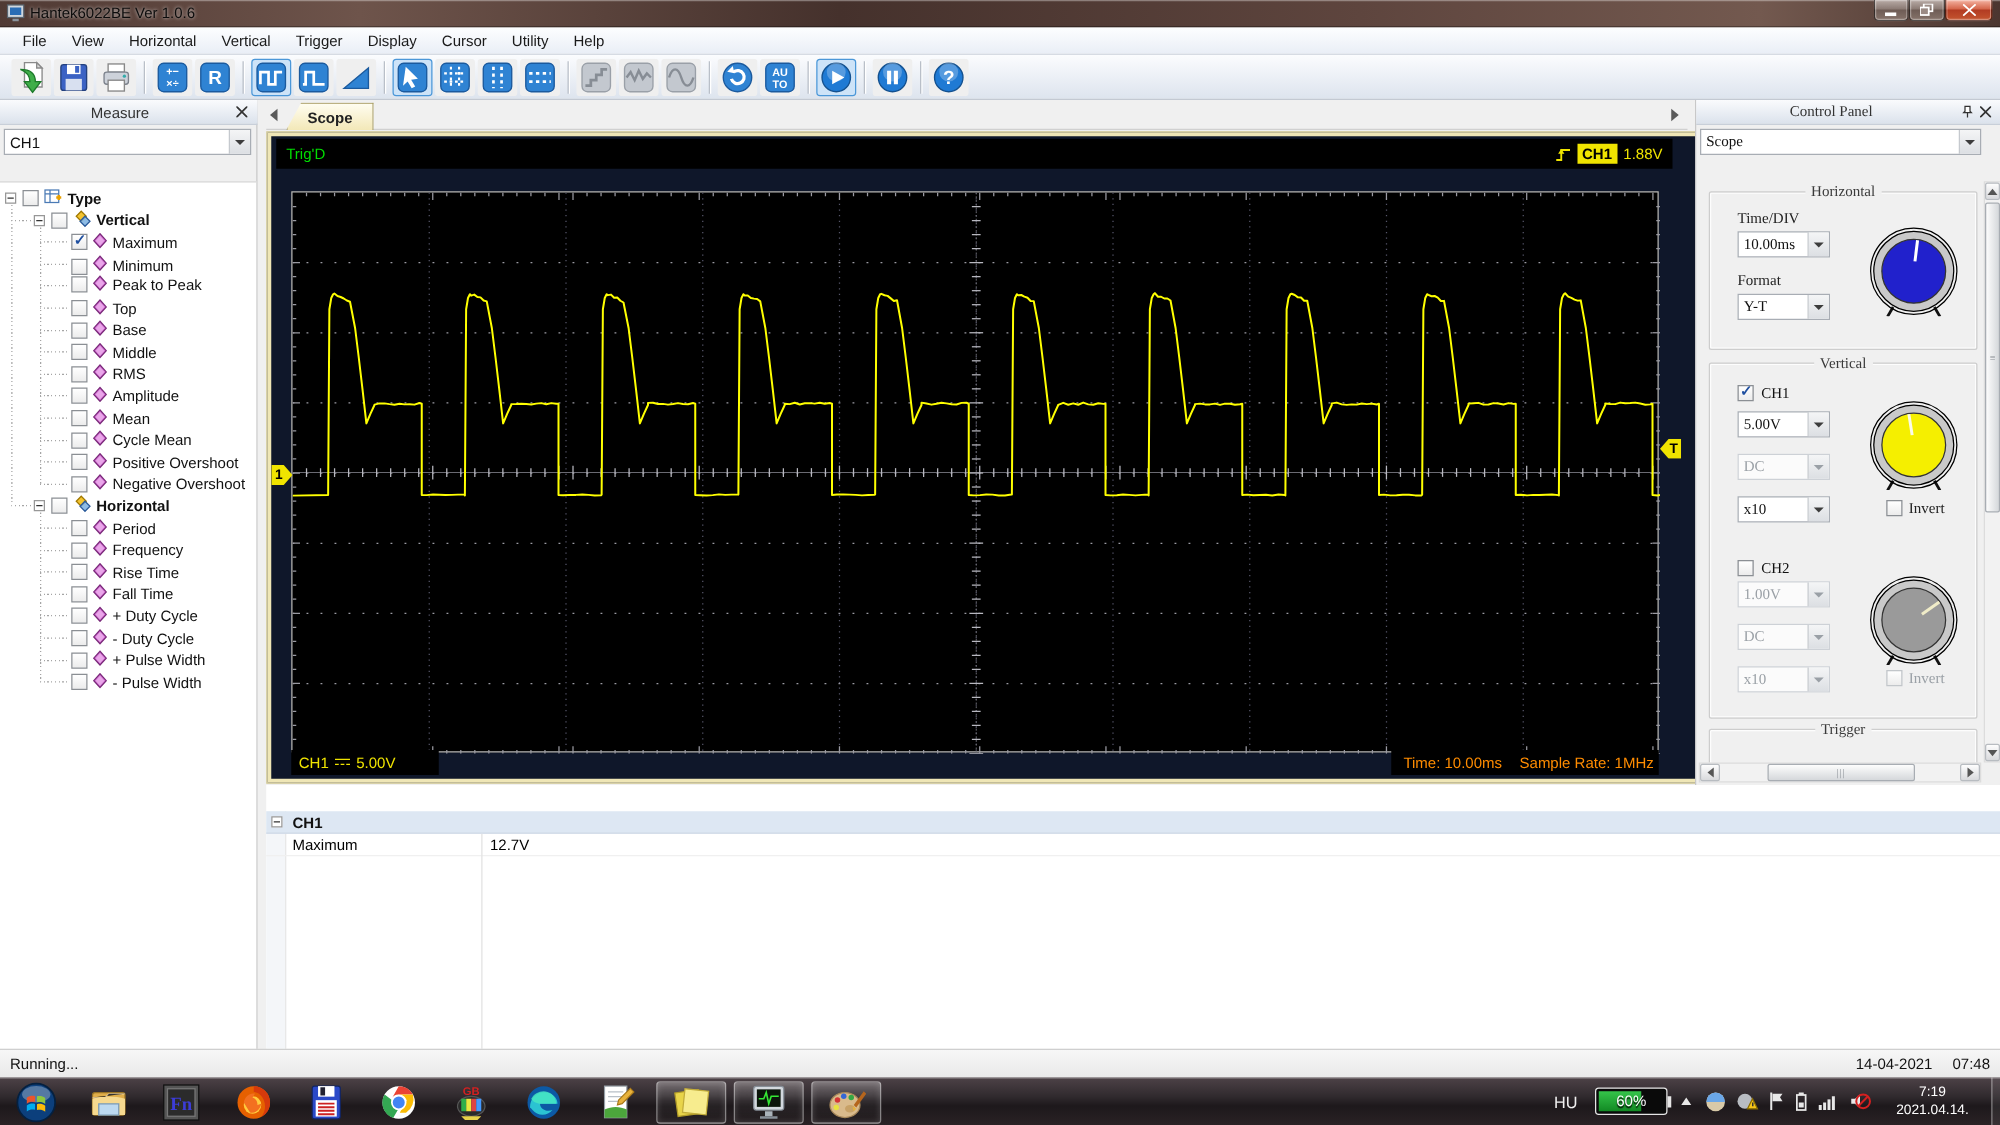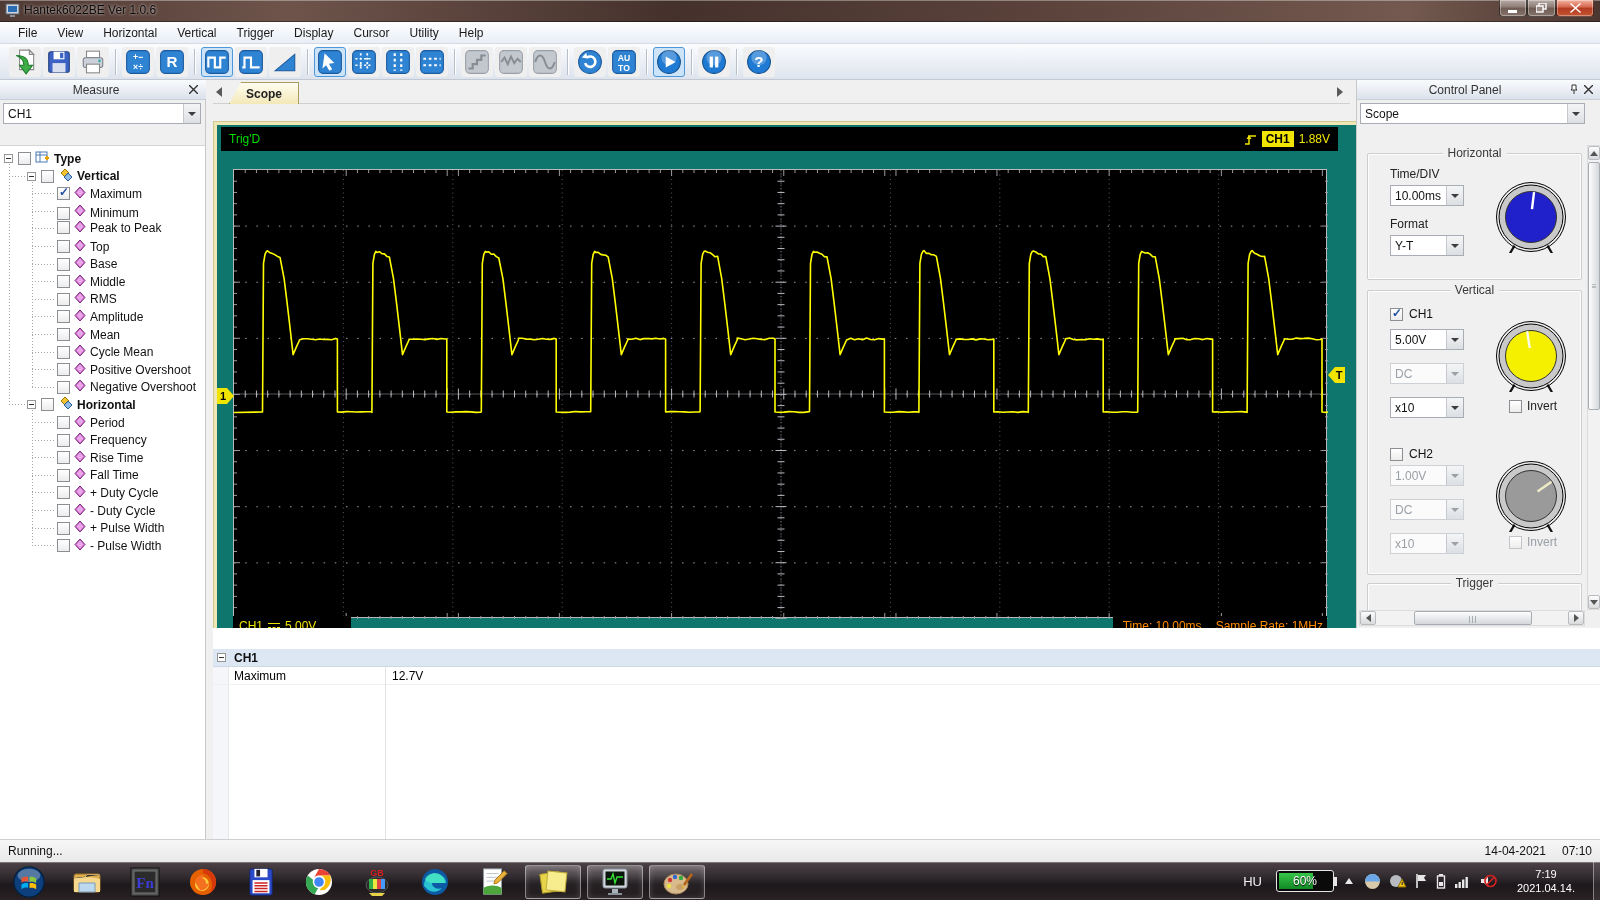--- a/index.html
+++ b/index.html
@@ -59,41 +59,41 @@
   
   #center-bg { left:213px; top:80px; width:1137px; height:548px; background:#f0f0f0; }
   #tabbar { left:213px; top:80px; width:1137px; height:24px; border-bottom:1px solid #d0d0d0; }
   #tab-scope { position:absolute; left:16px; top:2px; width:70px; height:22px;
     background:linear-gradient(#fffdf0,#f3e8b8); border:1px solid #a89c5e; border-bottom:none;
     clip-path:polygon(12px 0, 100% 0, 100% 100%, 0 100%); display:flex; align-items:center; justify-content:center; font-weight:bold; color:#222; }
   .tab-arrow { position:absolute; top:7px; width:0; height:0; }
   #tab-arrow-l { left:3px; border-top:5px solid transparent; border-bottom:5px solid transparent; border-right:6px solid #5a5a5a; }
   #tab-arrow-r { left:1124px; border-top:5px solid transparent; border-bottom:5px solid transparent; border-left:6px solid #5a5a5a; }
 
-  #scope-widget { left:214px; top:122px; width:1278px; height:520px; background:#0f766e; border:3px solid #efe6b6; outline:1px solid #cfc690; }
+  #scope-widget { left:214px; top:106px; width:1278px; height:520px; background:#0f172a; border:3px solid #efe6b6; outline:1px solid #cfc690; }
   #info-top { position:absolute; left:4px; top:2px; width:1117px; height:24px; background:#000; display:flex; align-items:center; }
   #trigd { color:#00dd00; margin-left:8px; }
   #trig-readout { margin-left:auto; margin-right:8px; display:flex; align-items:center; gap:5px; }
   #ch1-badge { background:#f0e400; color:#000; font-weight:bold; padding:1px 4px; }
   #trig-level { color:#f0e400; }
   #scope-screen { position:absolute; left:16px; top:44px; width:1094px; height:449px; background:#000; border:1px solid #b9b9b9; }
   #scope-screen svg { position:absolute; left:0; top:0; }
   .marker { position:absolute; width:17px; height:16px; color:#000; font-weight:bold; font-size:11px; display:flex; align-items:center; justify-content:center; background:#f0e400; }
   #marker-ch1 { left:0px; top:263px; clip-path:polygon(0 0,10px 0,17px 8px,10px 16px,0 16px); padding-right:5px; }
   #marker-trig { left:1111px; top:242px; clip-path:polygon(7px 0,17px 0,17px 16px,7px 16px,0 8px); padding-left:5px; }
   .info-chip { position:absolute; height:20px; background:#000; display:flex; align-items:center; color:#f0e400; }
   #chip-left { left:16px; top:491px; width:118px; padding-left:6px; gap:5px; }
   #chip-right { left:896px; top:491px; width:214px; justify-content:flex-end; gap:14px; padding-right:4px; }
   #chip-right span { color:#ff8c00; }
   .dcsym { display:inline-block; width:12px; position:relative; height:8px; }
   .dcsym i { position:absolute; left:0; width:12px; height:1px; background:#f0e400; }
   .dcsym i.top { top:1px; } .dcsym i.bot { top:5px; width:3px; box-shadow:4.5px 0 0 #f0e400, 9px 0 0 #f0e400; }
 
   
-  #cpanel { left:1356px; top:80px; width:244px; height:548px; background:#f0f0f0; border-left:1px solid #c8c8c8; }
+  #cpanel { left:1356px; top:80px; width:244px; height:548px; background:#f0f0f0; border-left:1px solid #c8c8c8;font-family:Liberation Serif, serif; }
   #cpanel-head { left:0; top:0; width:244px; height:20px; }
   #cpanel-combo { left:3px; top:23px; width:225px; }
   .group { position:absolute; border:1px solid #cdcdcd; border-radius:2px; box-shadow:inset 0 0 0 1px #fdfdfd; }
   .gcap { position:absolute; top:-8px; left:50%; transform:translateX(-50%); background:#f0f0f0; padding:0 5px; color:#3a3a3a; }
   .flabel { position:absolute; color:#222; }
   .cp-combo { position:absolute; width:74px; }
   .knob { position:absolute; width:72px; height:72px; }
   .inv { position:absolute; display:flex; align-items:center; gap:5px; color:#222; }
   .inv.dim { color:#9aa0a6; }
   .chkrow { position:absolute; display:flex; align-items:center; gap:6px; color:#111; }
@@ -1196,21 +1196,21 @@
       <span id="out-name">Maximum</span>
       <span id="out-value">12.7V</span>
     </div>
     <div id="out-divider"></div>
   </div>
 
   <div id="statusbar" class="abs">
     <span id="status-left">Running...</span>
     <span id="status-right">
       <span>14-04-2021</span>
-      <span>07:10</span>
+      <span>07:48</span>
     </span>
   </div>
 
   <div id="taskbar" class="abs">
     <div id="apps" style="display:flex;align-items:center;">
         <div class="tb-app plain">
           <svg width="34" height="34" viewBox="0 0 36 36">
             <circle cx="18" cy="18" r="16" fill="#0c3f7c" stroke="#05203f" stroke-width="1.5"></circle>
             <ellipse cx="18" cy="11" rx="12" ry="7" fill="rgba(255,255,255,.3)"></ellipse>
             <path d="M10 14c2.2-1.6 4.4-2 7-1.4v5c-2.6-.6-4.8-.2-7 1.4z" fill="#e9552e"></path>

